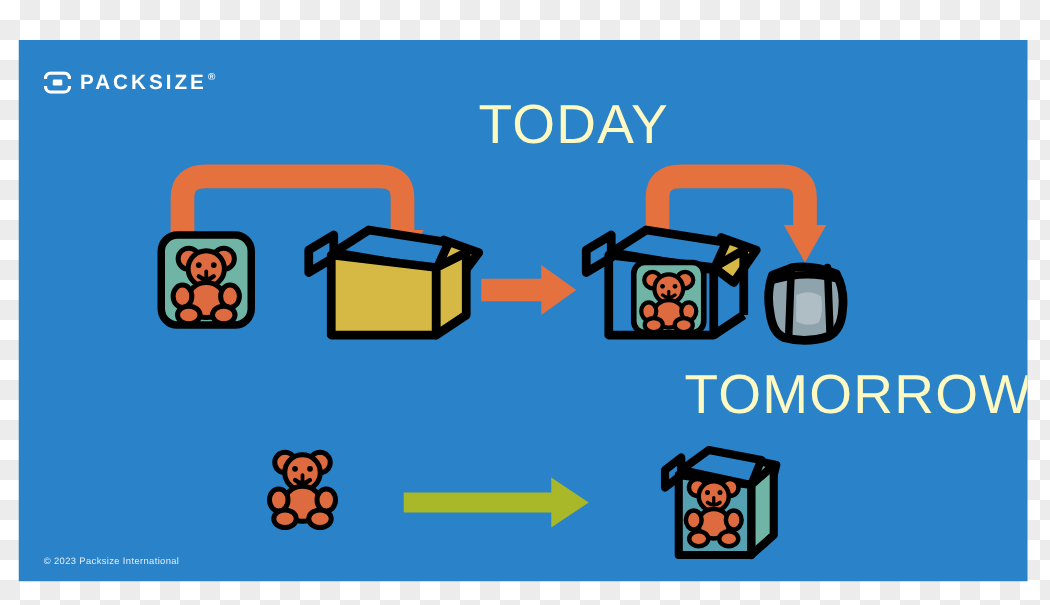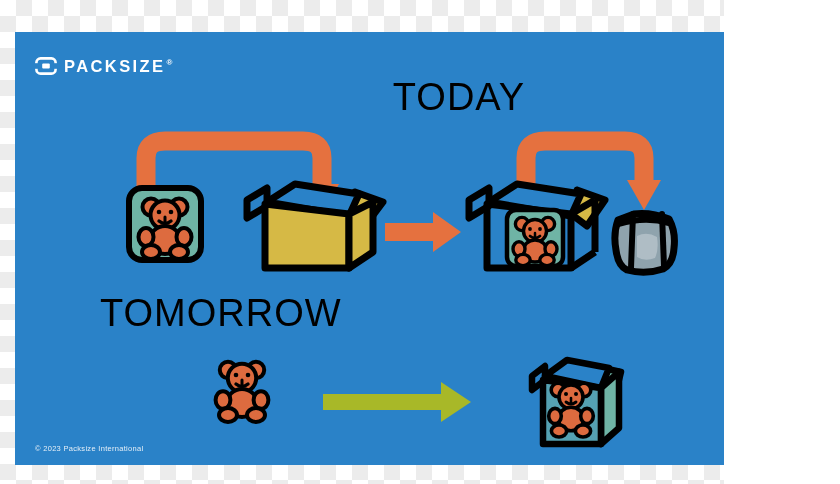--- a/index.html
+++ b/index.html
@@ -2,21 +2,21 @@
 <html><head>
 <meta charset="utf-8">
 <style>
   html, body {
     margin: 0;
     padding: 0;
     background: #ffffff;
   }
   #stage {
     position: relative;
-    width: 724px;
+    width: 840px;
     height: 484px;
     overflow: hidden;
     font-family: "Liberation Sans", sans-serif;
     
     background-color: #ffffff;
     background-image:
       linear-gradient(45deg, #ececec 25%, transparent 25%, transparent 75%, #ececec 75%),
       linear-gradient(45deg, #ececec 25%, transparent 25%, transparent 75%, #ececec 75%);
     background-size: 32px 32px;
     background-position: 0 0, 16px 16px;
@@ -57,29 +57,29 @@
   #logo .tm {
     color: #ffffff;
     font-size: 8px;
     vertical-align: super;
     margin-left: 1px;
   }
 
   
   .heading {
     position: absolute;
-    color: #000000;
-    font-size: 38px;
+    color: #fef9c3;
+    font-size: 44px;
     font-weight: normal;
     letter-spacing: 1px;
     line-height: 1;
     white-space: nowrap;
   }
   #heading-today  { left: 0; top: 46px; width: 807px; text-align: center; text-indent: 81px; }
-  #heading-tomorrow { left: 16px; top: 262px; width: 807px; text-align: left; text-indent: 69px; }
+  #heading-tomorrow { left: 4px; top: 262px; width: 807px; text-align: right; text-indent: 69px; }
 
   
   .row { position: absolute; left: 0; width: 807px; }
   #row-today    { top: 88px;  height: 160px; }
   #row-tomorrow { top: 300px; height: 133px; }
 
   .svg-abs { position: absolute; display: block; }
 
   
   #copyright {

